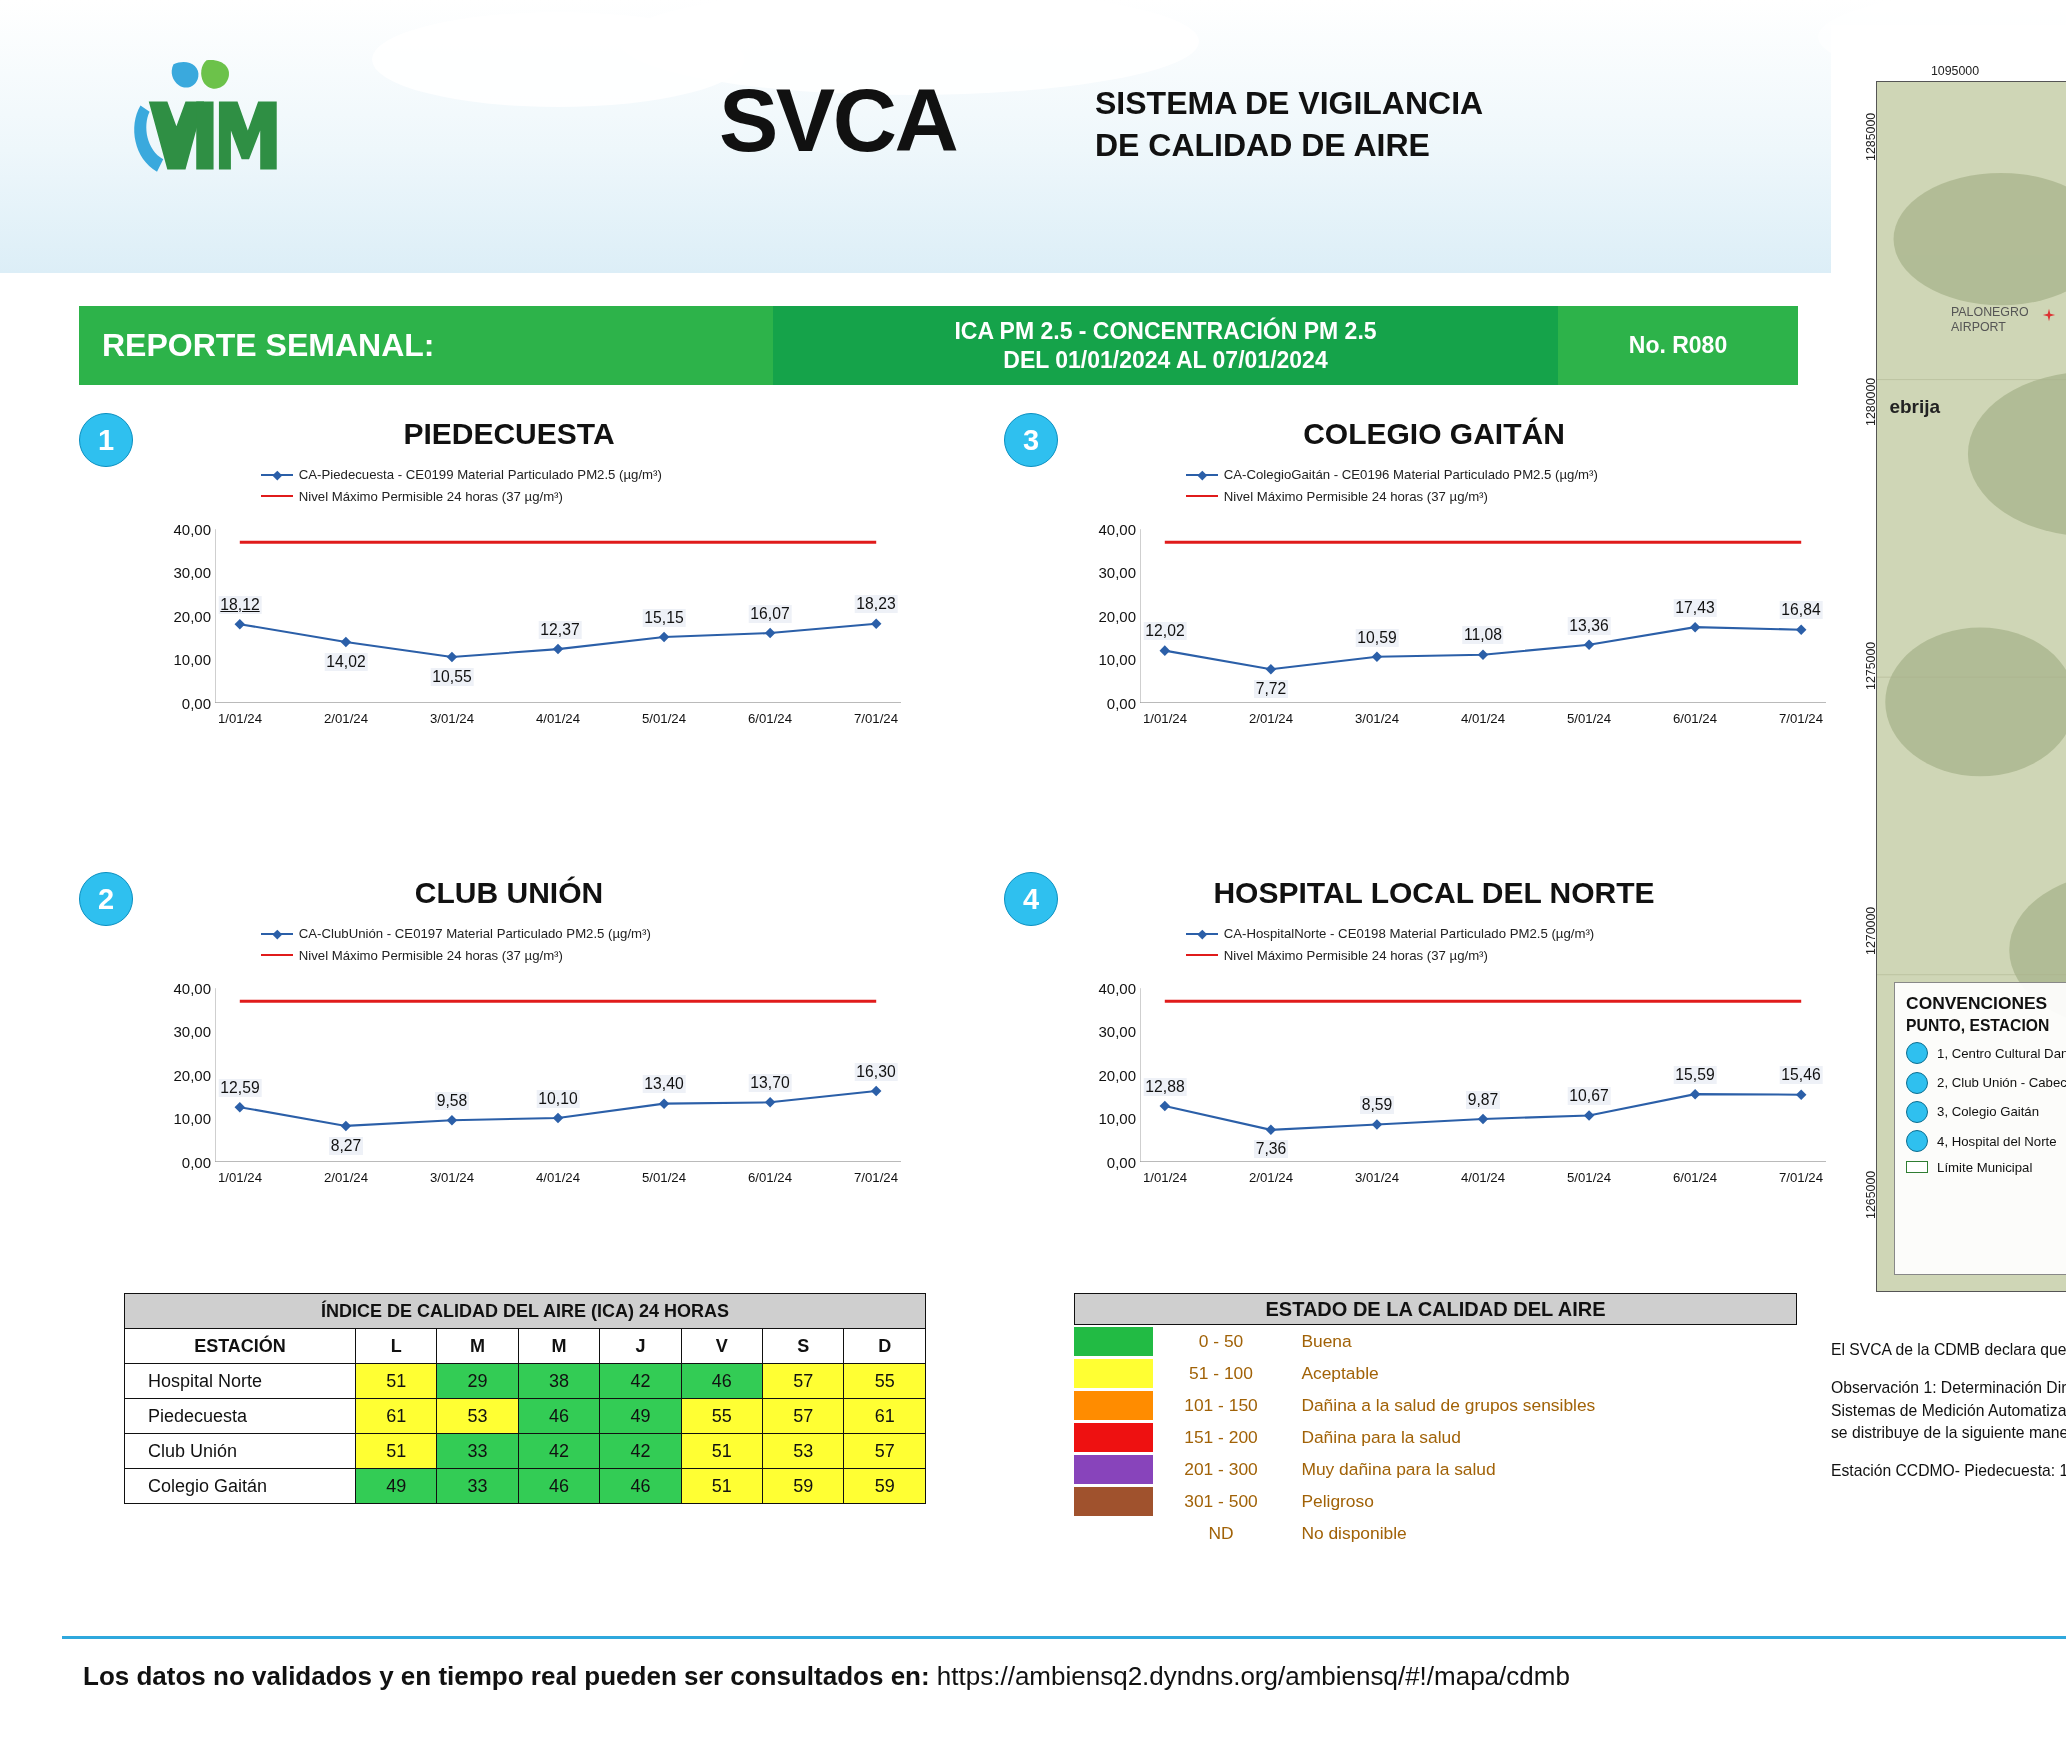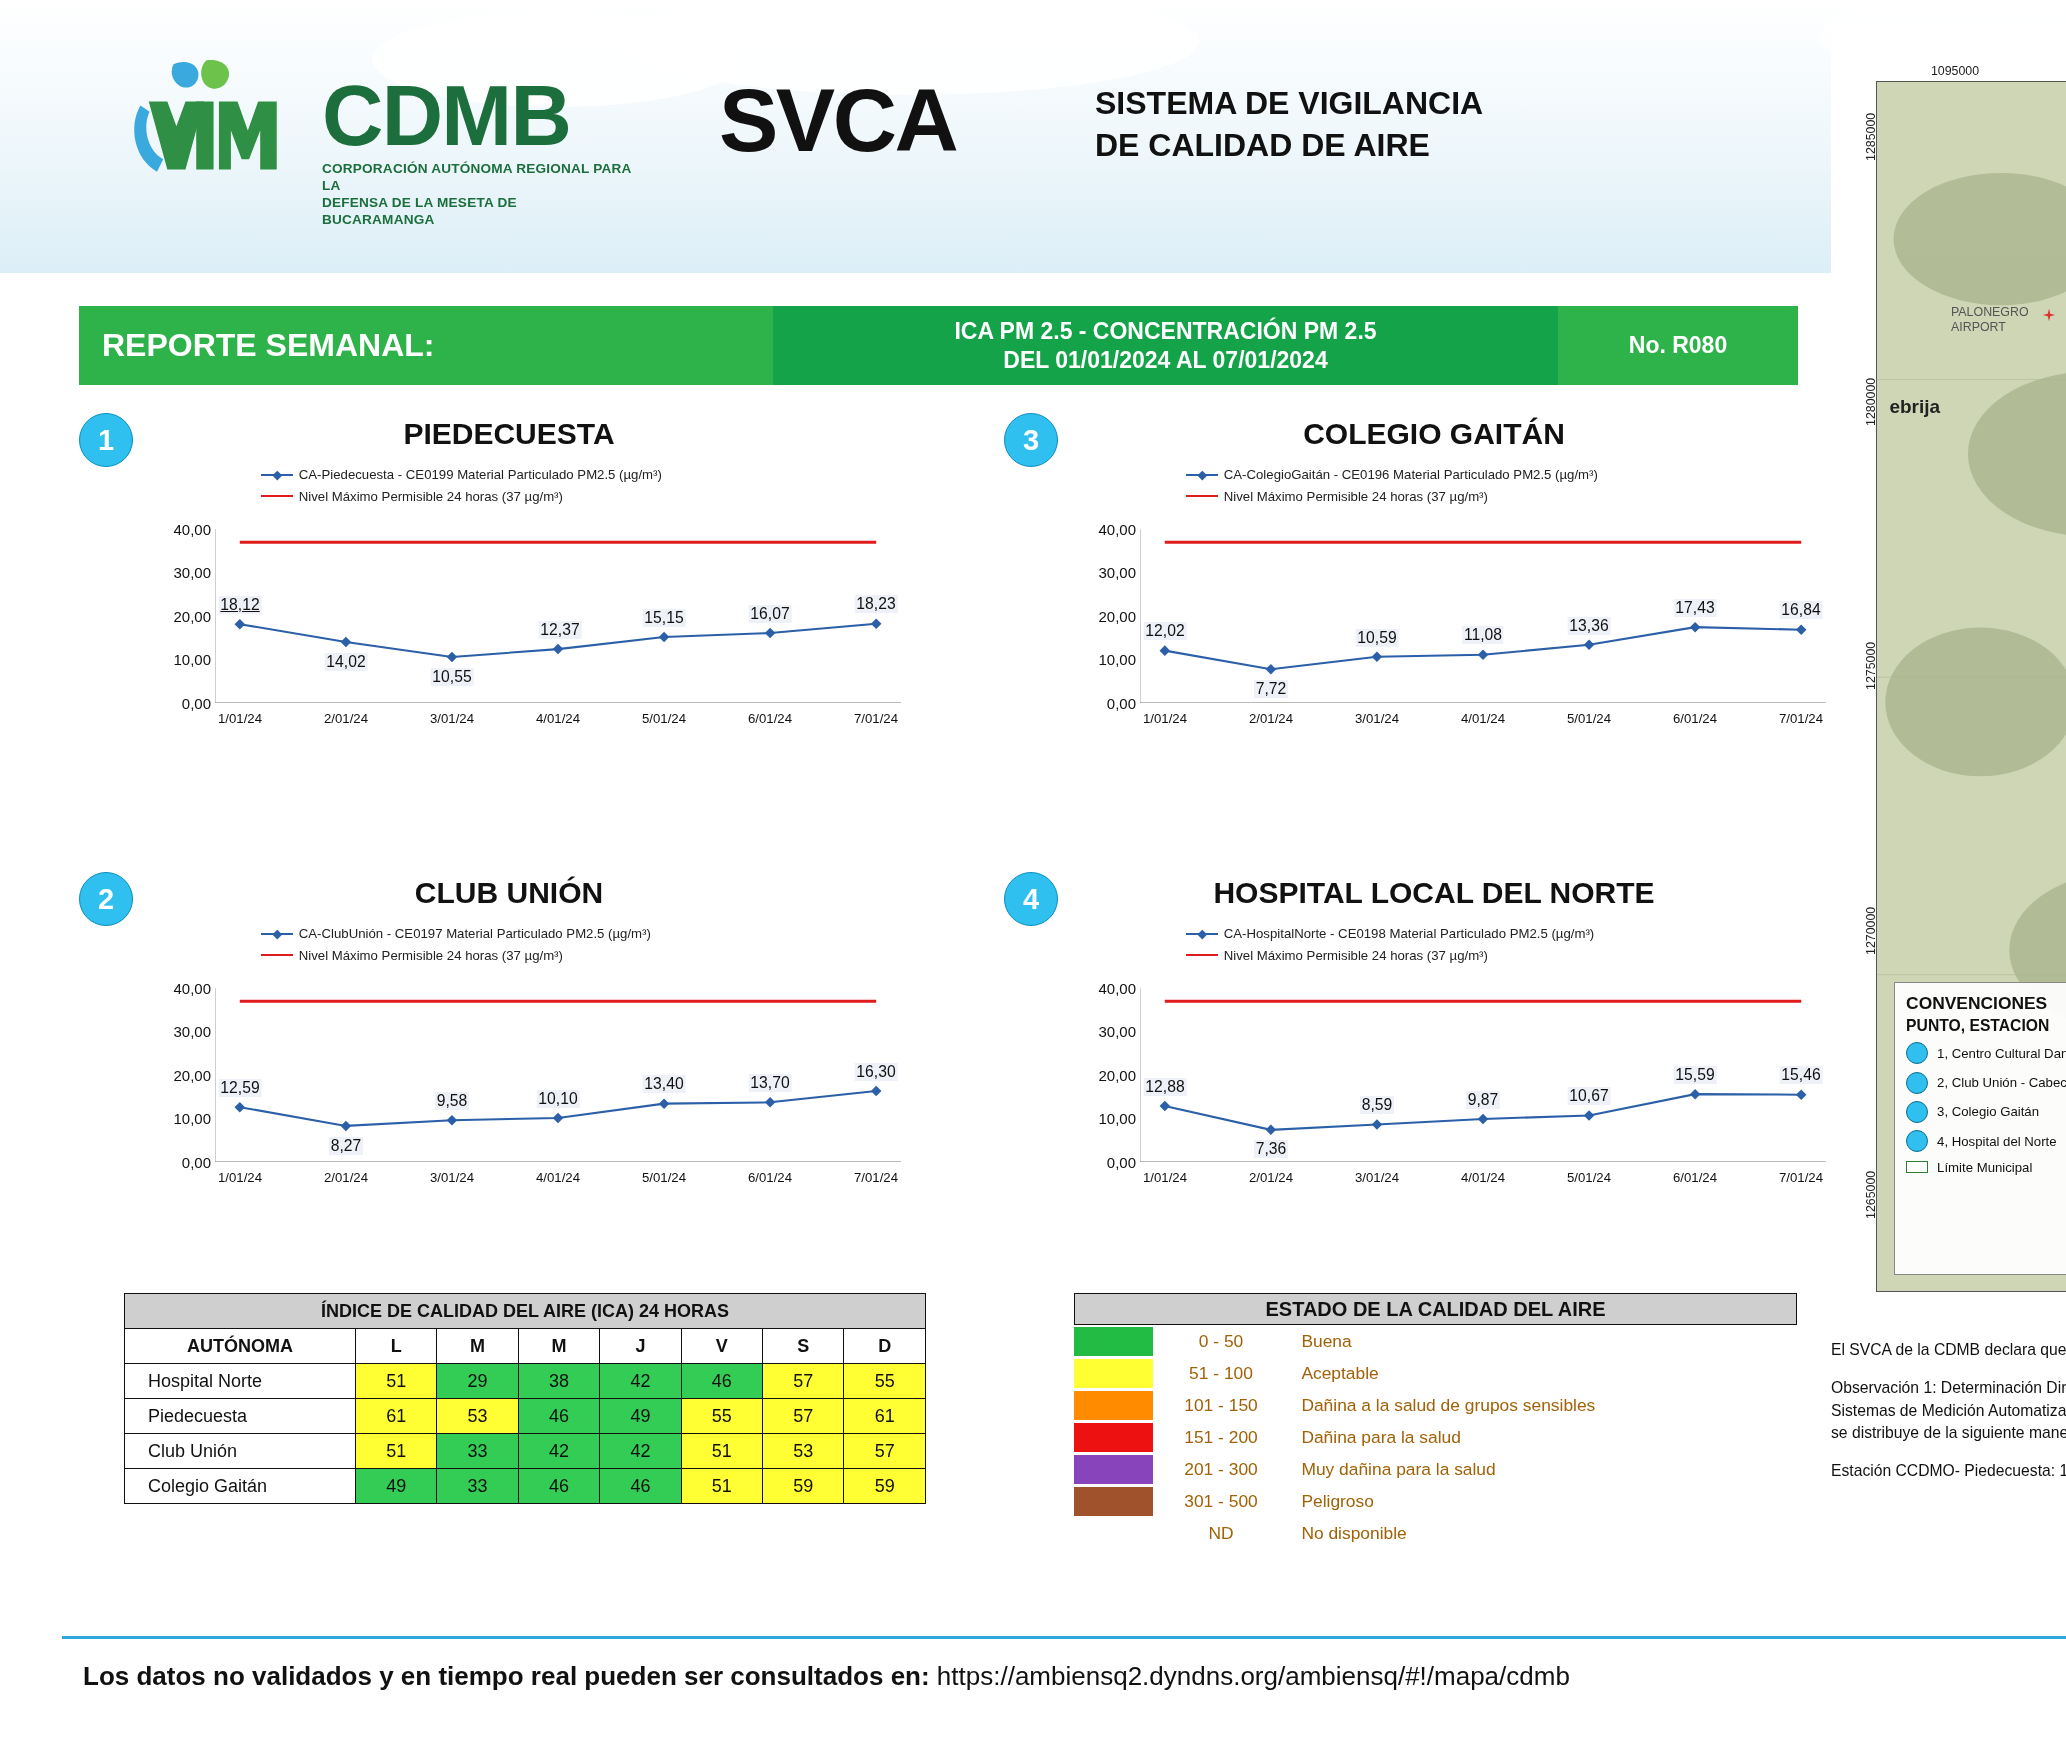--- a/index.html
+++ b/index.html
@@ -150,27 +150,20 @@
 
 <div class="logo-wrap">
   <svg class="logo-mark" viewBox="0 0 470 300">
     <path d="M120 20 C150 5 185 20 180 50 C176 74 150 84 132 70 C118 60 110 40 120 20 Z" fill="#3aa9dd"></path>
     <path d="M200 10 C240 5 265 30 250 60 C238 84 205 86 192 62 C183 45 186 22 200 10 Z" fill="#6cc24a"></path>
     <path d="M60 110 l45 0 l22 60 l22 -60 l45 0 l-45 165 l-44 0 Z" fill="#2f8f44"></path>
     <path d="M175 110 l42 0 l0 165 l-42 0 Z" fill="#2f8f44"></path>
     <path d="M230 110 l45 0 l25 70 l25 -70 l45 0 l0 165 l-40 0 l0 -95 l-27 70 l-18 0 l-26 -70 l0 95 l-29 0 Z" fill="#2f8f44"></path>
     <path d="M40 120 C10 170 25 250 80 280 L95 250 C55 228 45 170 62 135 Z" fill="#3aa9dd"></path>
   </svg>
-  <div class="logo-text">
-    <div class="logo-cdmb">CDMB</div>
-    <div class="logo-sub" id="logo-sub">
-        <div>CORPORACIÓN AUTÓNOMA REGIONAL PARA LA</div>
-        <div>DEFENSA DE LA MESETA DE BUCARAMANGA</div>
-      </div>
-  </div>
 </div>
 
 <div class="svca">SVCA</div>
 <div class="svca-desc">
   <div>SISTEMA DE VIGILANCIA</div>
   <div>DE CALIDAD DE AIRE</div>
 </div>
 
 <div class="report-bar">
   <div class="report-left">REPORTE SEMANAL:</div>
@@ -379,21 +372,21 @@
       </div>
     </div>
   </div>
 
 <table class="ica-table">
   <thead>
     <tr>
         <th class="ica-title" colspan="8">ÍNDICE DE CALIDAD DEL AIRE (ICA) 24 HORAS</th>
       </tr>
     <tr id="ica-head-row">
-        <th class="ica-head" style="width: 231px;">AUTÓNOMA</th>
+        <th class="ica-head" style="width: 231px;">ESTACIÓN</th>
         <th class="ica-head">L</th>
         <th class="ica-head">M</th>
         <th class="ica-head">M</th>
         <th class="ica-head">J</th>
         <th class="ica-head">V</th>
         <th class="ica-head">S</th>
         <th class="ica-head">D</th>
       </tr>
   </thead>
   <tbody id="ica-body">

